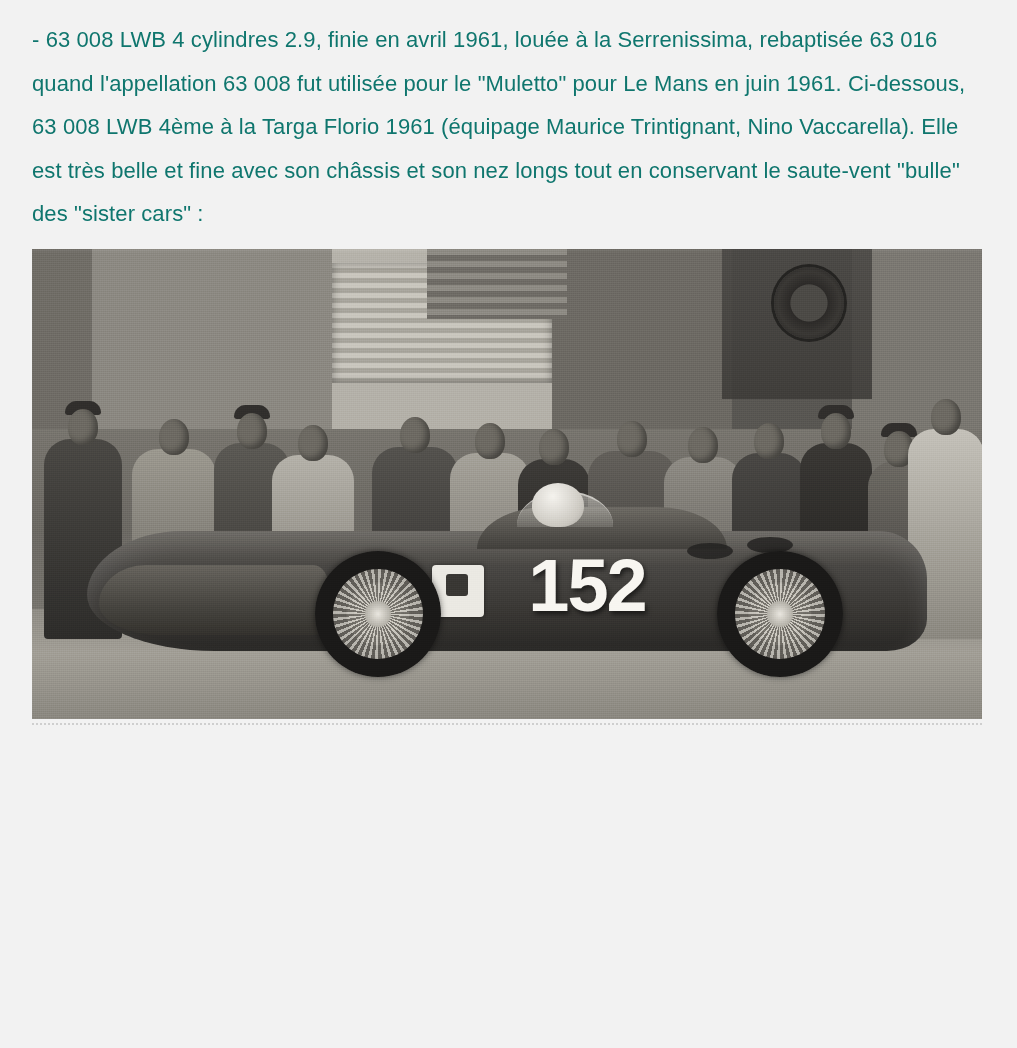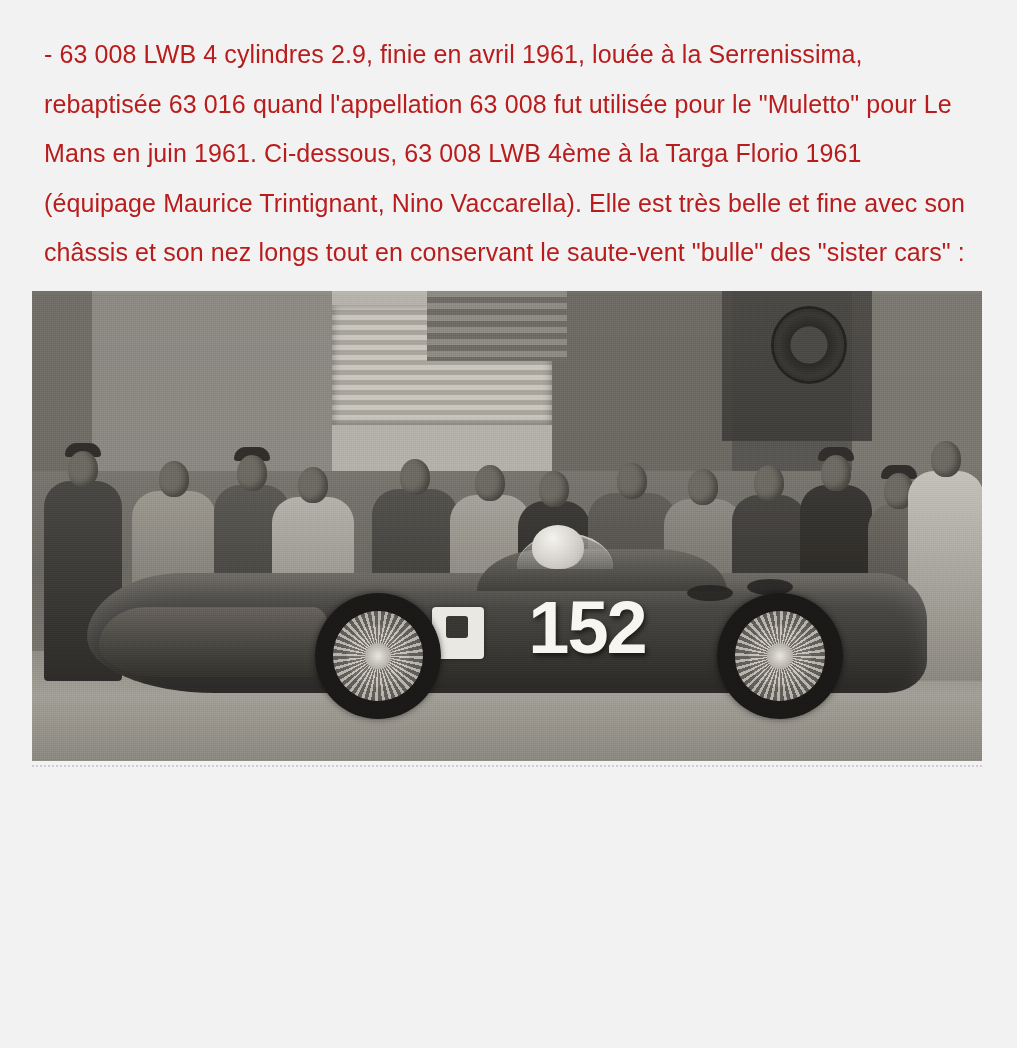--- a/index.html
+++ b/index.html
@@ -16,26 +16,26 @@
   .page {
     width: 1017px;
     height: 1048px;
     background: #f2f2f2;
     box-sizing: border-box;
     padding: 18px 32px 0 32px;
     position: relative;
   }
   .body-text {
     font-family: "Liberation Sans", sans-serif;
-    font-size: 25px;
+    font-size: 22px;
     line-height: 1.98;
-    color: #b91c1c;
+    color: #0f766e;
     letter-spacing: 0.1px;
     white-space: pre-wrap;
-    margin: 12px;
+    margin: 0;
   }
   .figure {
     margin: 13px 0 0 0;
     width: 950px;
     position: relative;
   }
   .photo-frame {
     width: 950px;
     height: 470px;
     position: relative;

